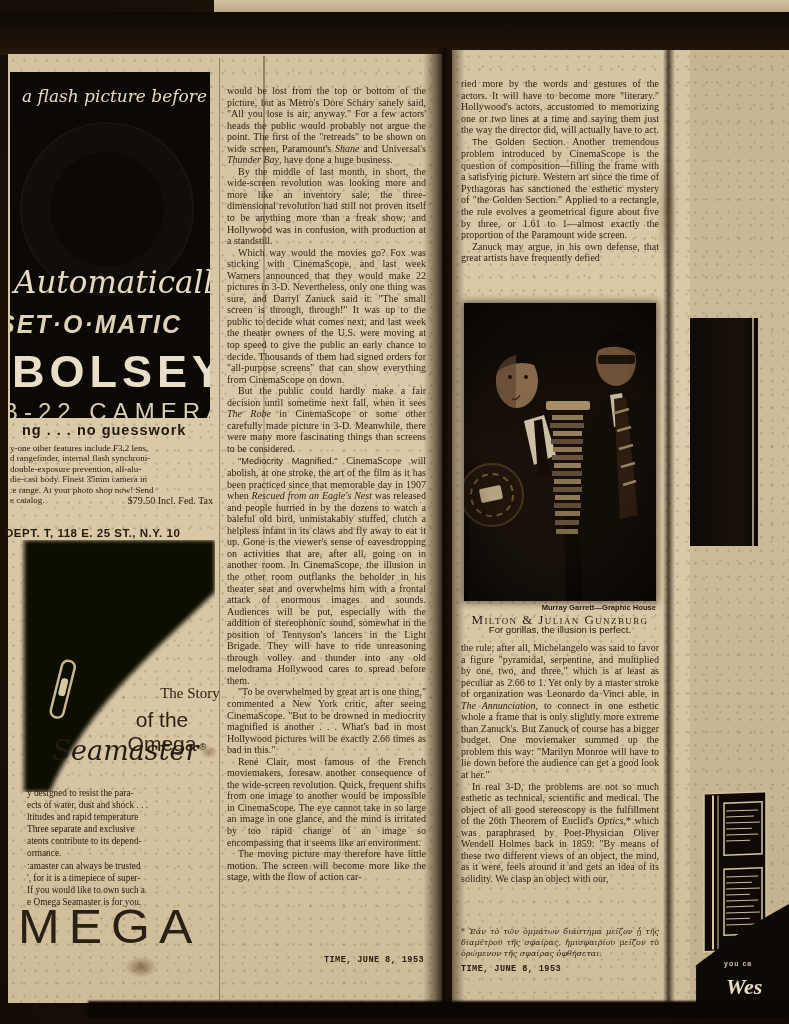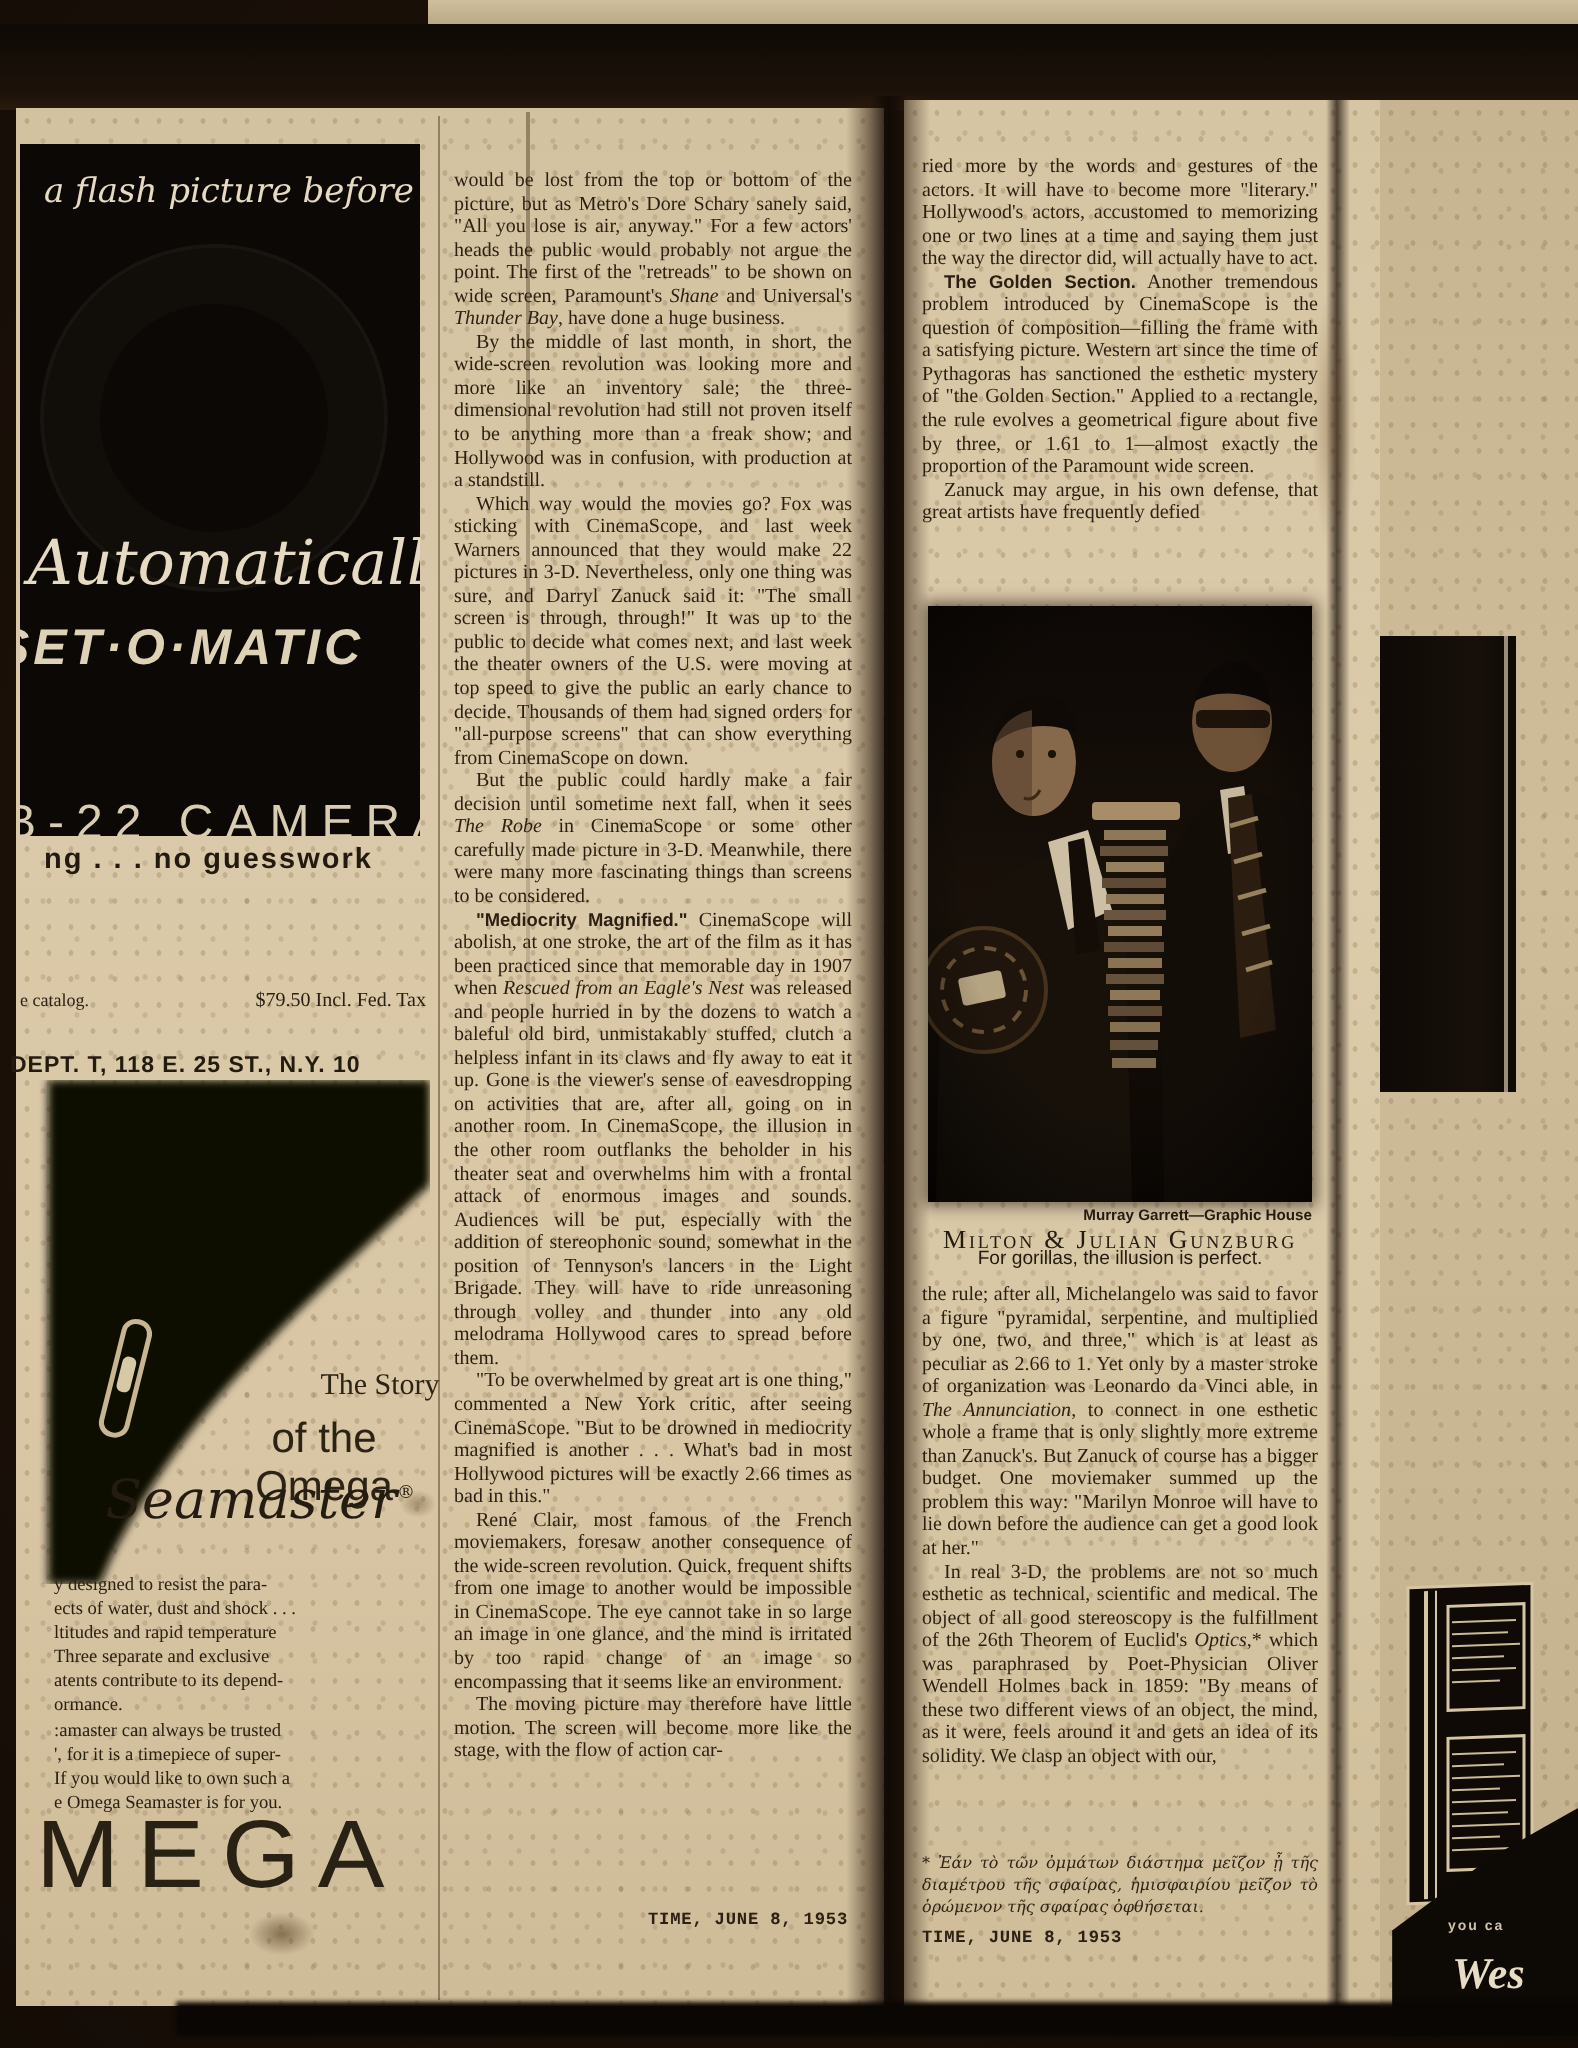--- a/index.html
+++ b/index.html
@@ -28,21 +28,21 @@
   .bottom-shadow{left:88px;top:1001px;width:701px;height:17px;background:#0a0603;filter:blur(1.2px);}
   .column-rule{left:219px;top:58px;width:1px;height:942px;background:rgba(92,72,48,.55);}
   .crease{left:263px;top:56px;width:2px;height:640px;
     background:linear-gradient(180deg,rgba(58,38,20,.42),rgba(58,38,20,.04));}
   .stain{border-radius:50%;pointer-events:none;}
   
   .coltext{color:#2a1f12;font-size:10px;line-height:11.55px;text-align:justify;overflow:hidden;}
   .coltext p{margin:0;}
   .coltext p.indent{text-indent:11px;}
   .it{font-style:italic;}
-  .lead{font-family:"Liberation Sans",sans-serif;font-weight:700;font-size:9.2px;}
+  .lead{font-family:"Liberation Sans",sans-serif;font-weight:400;font-size:9.2px;}
   .col-mid{left:227px;top:85px;width:199px;height:870px;}
   .col-rt{left:461px;top:78px;width:198px;height:226px;}
   .col-rb{left:461px;top:642px;width:198px;height:283px;}
   .footer{font-family:Liberation Mono, monospace;font-weight:700;font-size:8.6px;
     letter-spacing:.4px;color:#2b2013;}
   .footer-mid{left:227px;top:955px;width:197px;text-align:right;}
   .footer-right{left:461px;top:964px;width:198px;text-align:left;}
   .footnote{left:461px;top:926px;width:198px;font-family:"DejaVu Serif",serif;
     font-style:italic;font-size:8px;line-height:11px;color:#30２417;color:#302416;text-align:justify;}
   
@@ -116,23 +116,29 @@
 
   <div class="abs page page-next">
     <div class="grain"></div>
   </div>
 
   <div class="abs ad-box1">
     <div class="lens"></div>
     <div class="flash">a flash picture before –</div>
     <div class="auto">Automatically!</div>
     <div class="setomatic">SET·O·MATIC</div>
+    <div class="brand">BOLSEY</div>
     <div class="model">B-22 CAMERA</div>
   </div>
   <div class="abs guesswork">ng . . . no guesswork</div>
+  <div class="abs ad-body">y-one other features include F3.2 lens,
+d rangefinder, internal flash synchroni-
+double-exposure prevention, all-alu-
+ die-cast body. Finest 35mm camera in
+:e range. At your photo shop now! Send</div>
   <div class="abs catalog-row">
     <span>e catalog.</span>
     <span class="price">$79.50 Incl. Fed. Tax</span>
   </div>
   <div class="abs address">DEPT. T, 118 E. 25 ST., N.Y. 10</div>
 
   <div class="abs omega-img">
     <svg width="205" height="252" viewBox="0 0 205 252">
       <defs>
           <filter id="soft">

